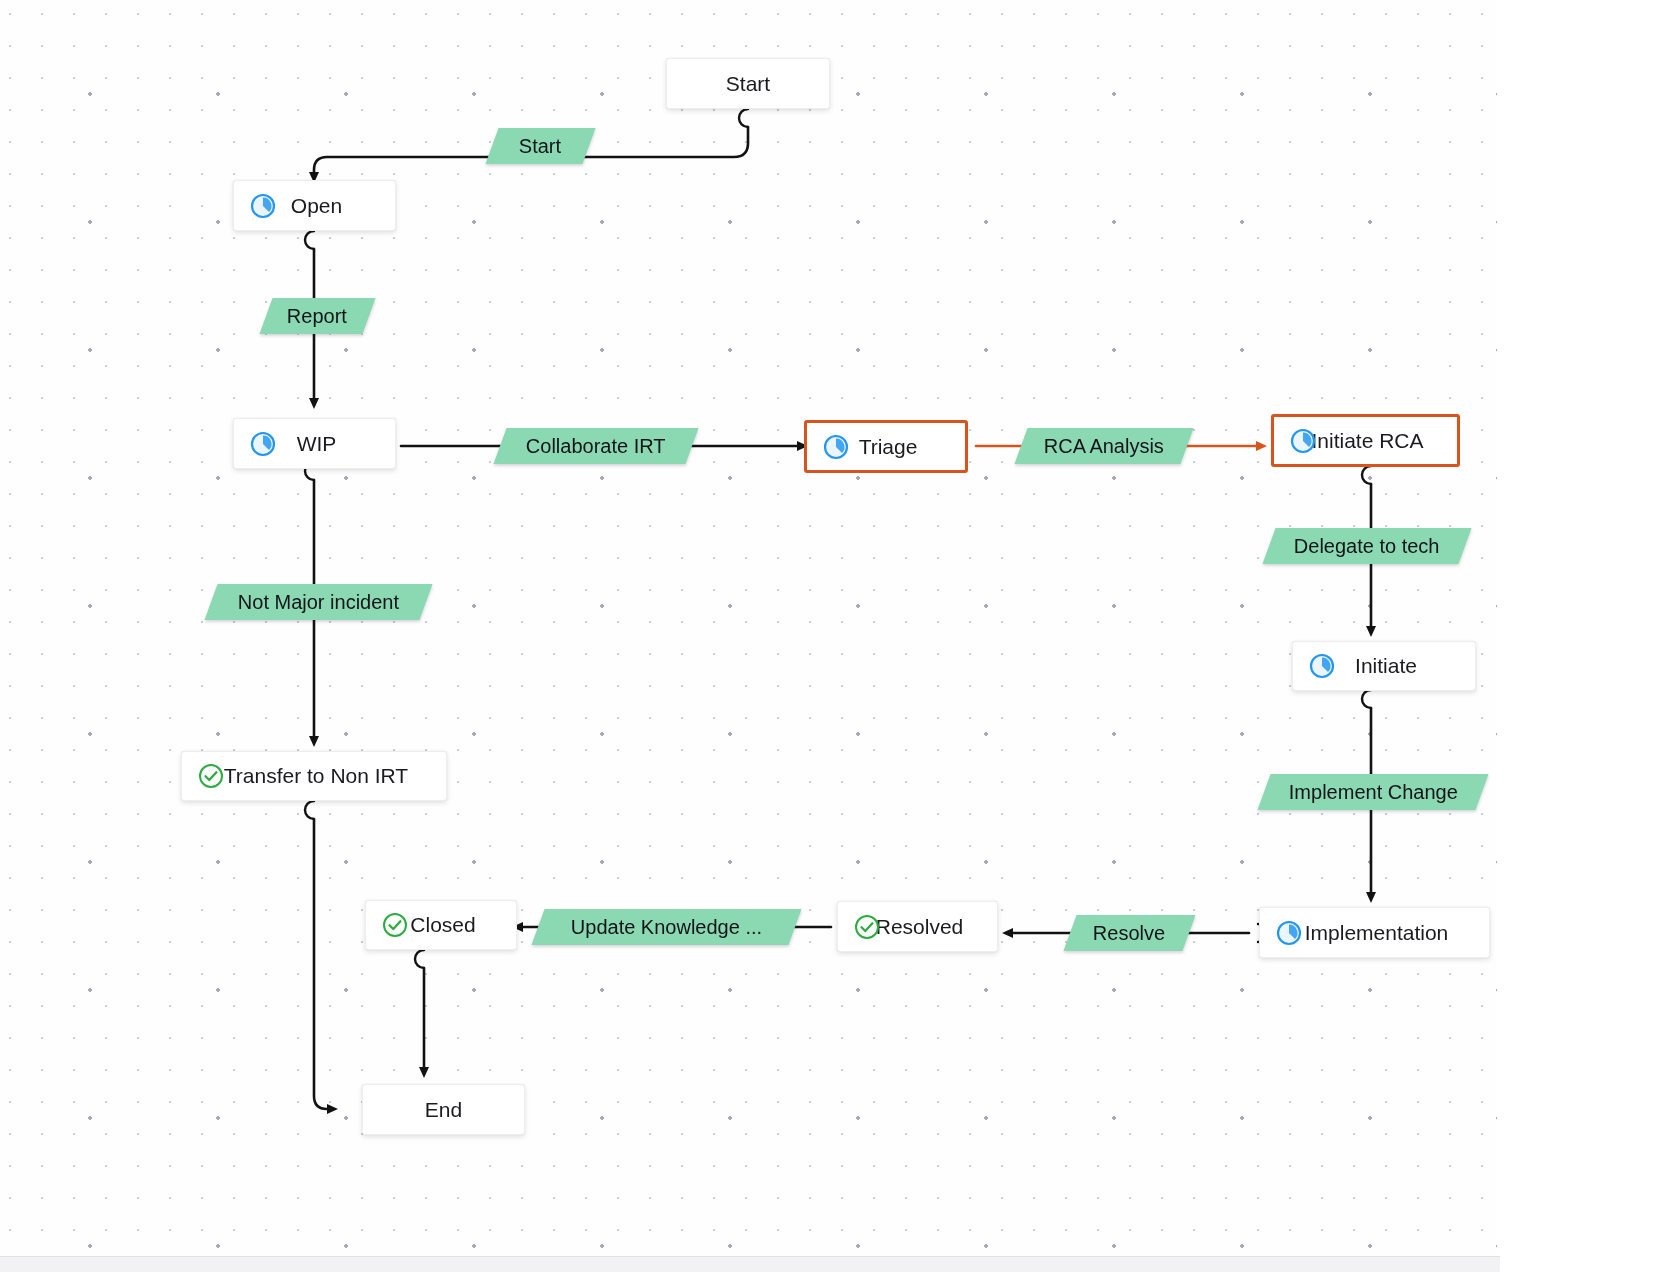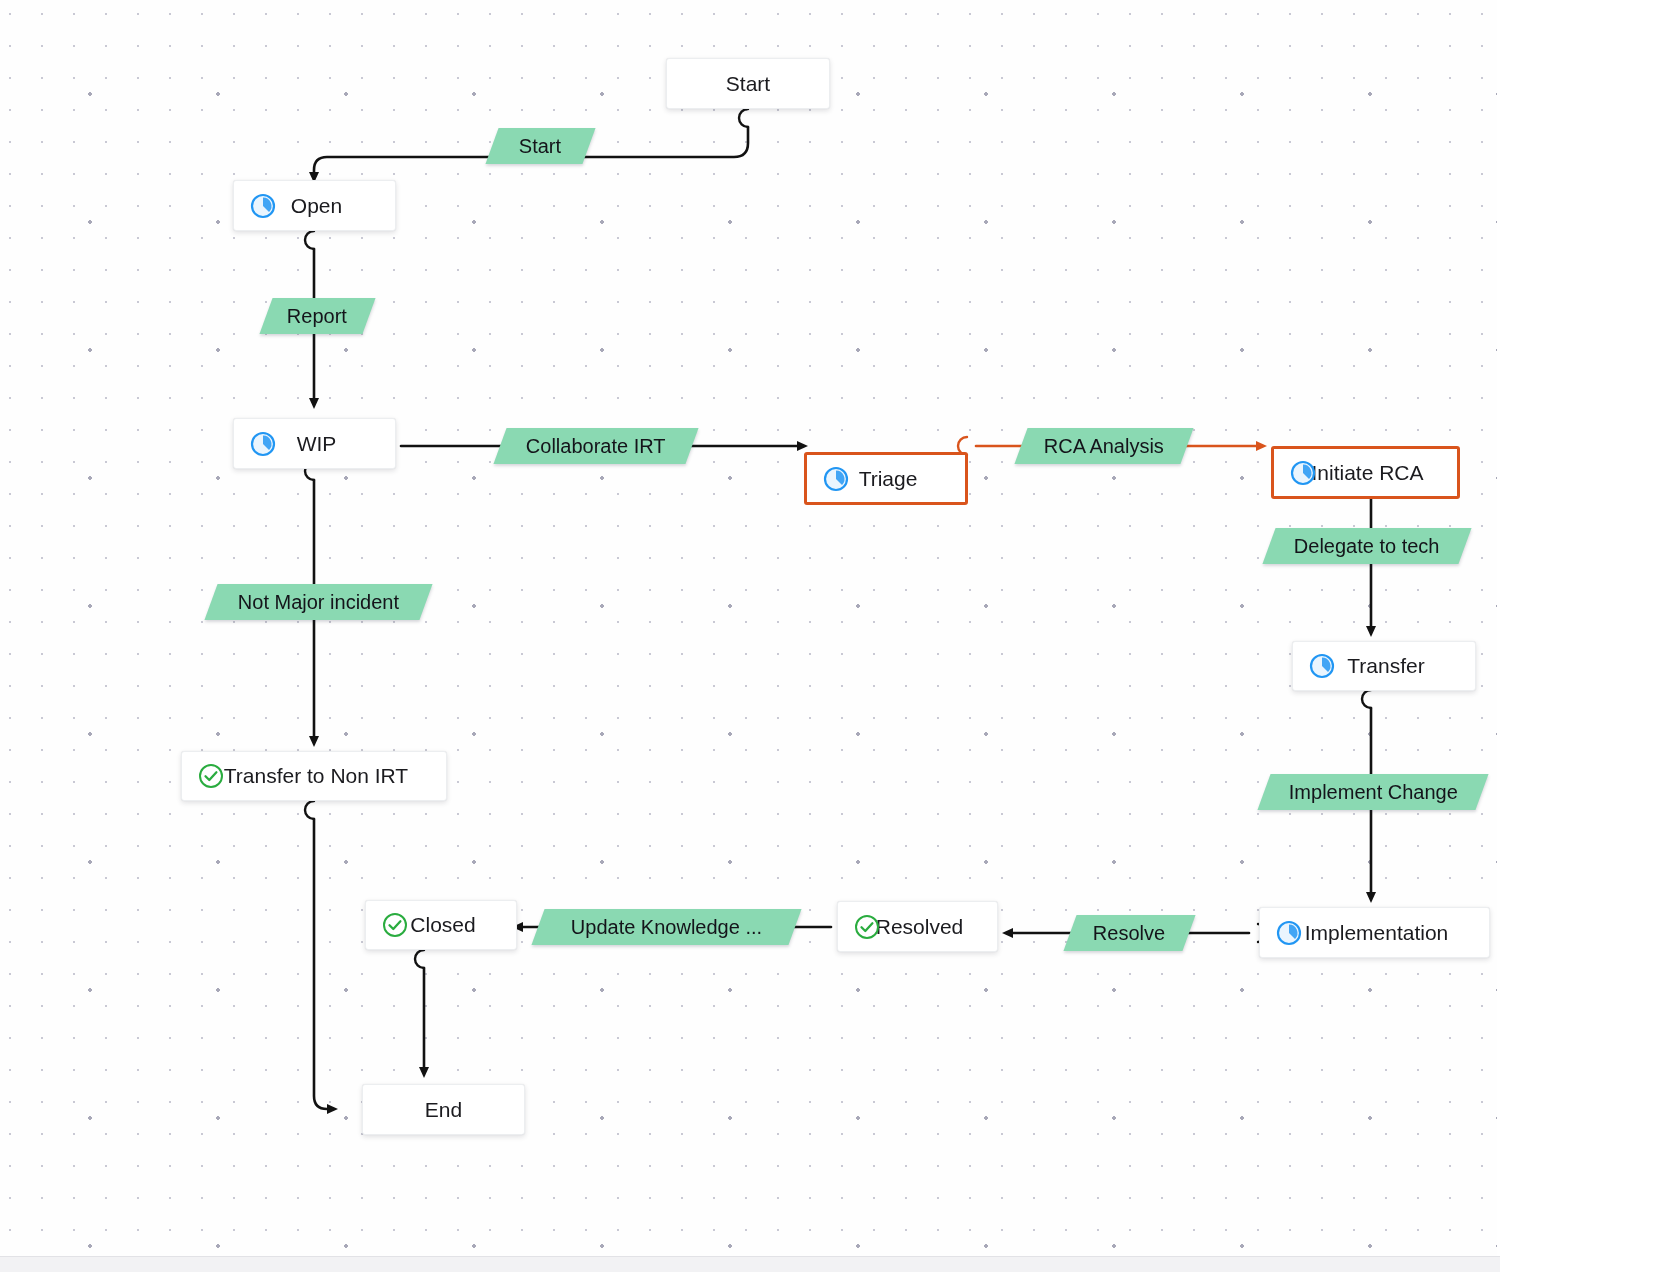--- a/index.html
+++ b/index.html
@@ -59,21 +59,20 @@
     border-radius: 3px;
     box-shadow: 0 2px 5px rgba(30,30,50,0.13), 0 0 1px rgba(30,30,50,0.10);
     font-size: 21px;
     color: #1b1b1f;
     white-space: nowrap;
     z-index: 5;
   }
   .node.highlight {
     border: 3px solid #d9541c;
     box-shadow: none;
-    margin-top: 32px;
   }
   .node .nlabel {
     flex: 1;
     text-align: center;
     padding: 0 12px;
   }
   .node.has-icon .nlabel {
     padding-left: 16px;
   }
   .node.plain .nlabel { text-align: center; }
@@ -193,21 +192,21 @@
       <path d="M13,13 L13,4.5 A8.5,8.5 0 0 1 19,19 z" fill="#42a5f5"></path>
     </svg>
     <span class="nlabel">Initiate RCA</span>
   </div>
 
   <div class="node has-icon" style="left:1292px; top:641px; width:184px; height:50px;">
     <svg class="nicon" viewBox="0 0 26 26">
       <circle cx="13" cy="13" r="11" fill="#eaf5fe" stroke="#2196f3" stroke-width="2.2"></circle>
       <path d="M13,13 L13,4.5 A8.5,8.5 0 0 1 19,19 z" fill="#42a5f5"></path>
     </svg>
-    <span class="nlabel">Transfer</span>
+    <span class="nlabel">Initiate</span>
   </div>
 
   <div class="node has-icon" style="left:1259px; top:907px; width:231px; height:51px;">
     <svg class="nicon" viewBox="0 0 26 26">
       <circle cx="13" cy="13" r="11" fill="#eaf5fe" stroke="#2196f3" stroke-width="2.2"></circle>
       <path d="M13,13 L13,4.5 A8.5,8.5 0 0 1 19,19 z" fill="#42a5f5"></path>
     </svg>
     <span class="nlabel">Implementation</span>
   </div>
 

